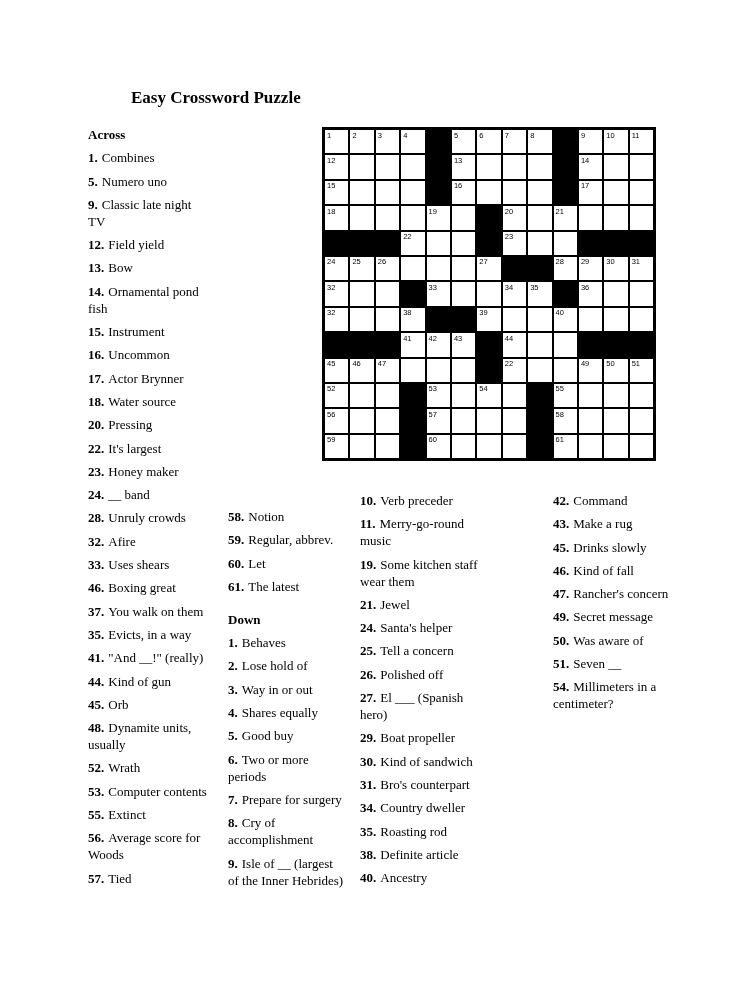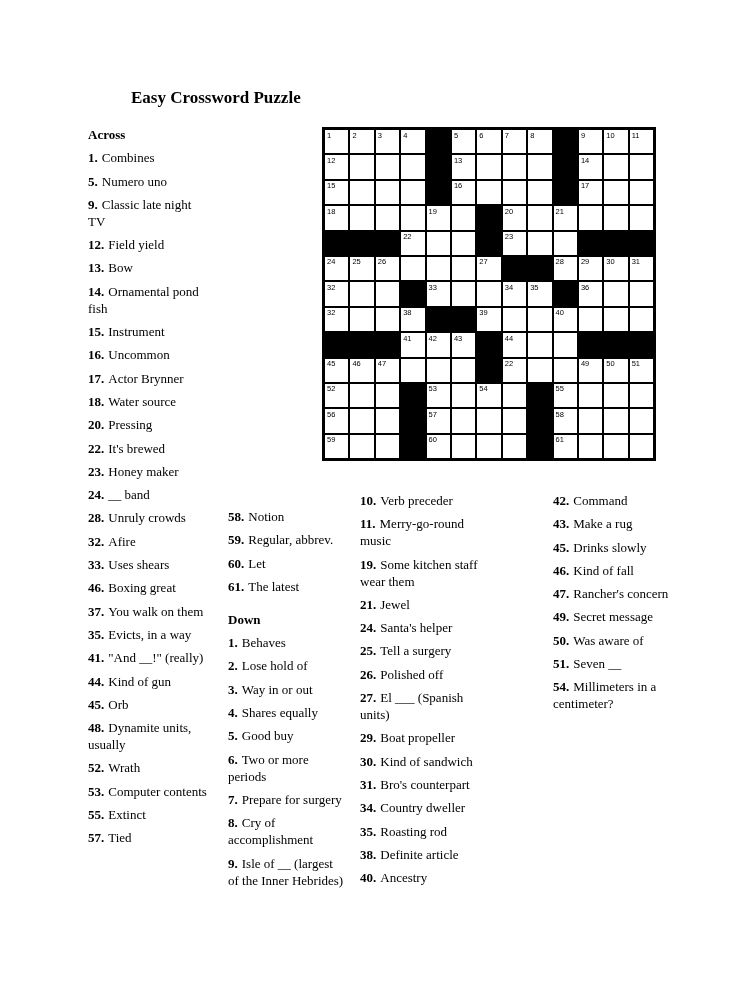--- a/index.html
+++ b/index.html
@@ -377,37 +377,39 @@
 TV</span></div>
         <div class="clue"><span class="clue-num">12.</span><span class="clue-text">Field yield</span></div>
         <div class="clue"><span class="clue-num">13.</span><span class="clue-text">Bow</span></div>
         <div class="clue"><span class="clue-num">14.</span><span class="clue-text">Ornamental pond
 fish</span></div>
         <div class="clue"><span class="clue-num">15.</span><span class="clue-text">Instrument</span></div>
         <div class="clue"><span class="clue-num">16.</span><span class="clue-text">Uncommon</span></div>
         <div class="clue"><span class="clue-num">17.</span><span class="clue-text">Actor Brynner</span></div>
         <div class="clue"><span class="clue-num">18.</span><span class="clue-text">Water source</span></div>
         <div class="clue"><span class="clue-num">20.</span><span class="clue-text">Pressing</span></div>
-        <div class="clue"><span class="clue-num">22.</span><span class="clue-text">It's brewed</span></div>
+        <div class="clue"><span class="clue-num">22.</span><span class="clue-text">It's largest</span></div>
         <div class="clue"><span class="clue-num">23.</span><span class="clue-text">Honey maker</span></div>
         <div class="clue"><span class="clue-num">24.</span><span class="clue-text">__ band</span></div>
         <div class="clue"><span class="clue-num">28.</span><span class="clue-text">Unruly crowds</span></div>
         <div class="clue"><span class="clue-num">32.</span><span class="clue-text">Afire</span></div>
         <div class="clue"><span class="clue-num">33.</span><span class="clue-text">Uses shears</span></div>
         <div class="clue"><span class="clue-num">46.</span><span class="clue-text">Boxing great</span></div>
         <div class="clue"><span class="clue-num">37.</span><span class="clue-text">You walk on them</span></div>
         <div class="clue"><span class="clue-num">35.</span><span class="clue-text">Evicts, in a way</span></div>
         <div class="clue"><span class="clue-num">41.</span><span class="clue-text">"And __!" (really)</span></div>
         <div class="clue"><span class="clue-num">44.</span><span class="clue-text">Kind of gun</span></div>
         <div class="clue"><span class="clue-num">45.</span><span class="clue-text">Orb</span></div>
         <div class="clue"><span class="clue-num">48.</span><span class="clue-text">Dynamite units,
 usually</span></div>
         <div class="clue"><span class="clue-num">52.</span><span class="clue-text">Wrath</span></div>
         <div class="clue"><span class="clue-num">53.</span><span class="clue-text">Computer contents</span></div>
         <div class="clue"><span class="clue-num">55.</span><span class="clue-text">Extinct</span></div>
+        <div class="clue"><span class="clue-num">56.</span><span class="clue-text">Average score for
+Woods</span></div>
         <div class="clue"><span class="clue-num">57.</span><span class="clue-text">Tied</span></div>
       </div>
     </div>
   <div class="clue-col col2">
       <div class="section">
         <div class="clue"><span class="clue-num">58.</span><span class="clue-text">Notion</span></div>
         <div class="clue"><span class="clue-num">59.</span><span class="clue-text">Regular, abbrev.</span></div>
         <div class="clue"><span class="clue-num">60.</span><span class="clue-text">Let</span></div>
         <div class="clue"><span class="clue-num">61.</span><span class="clue-text">The latest</span></div>
       </div>
@@ -429,24 +431,24 @@
     </div>
   <div class="clue-col col3">
       <div class="section">
         <div class="clue"><span class="clue-num">10.</span><span class="clue-text">Verb preceder</span></div>
         <div class="clue"><span class="clue-num">11.</span><span class="clue-text">Merry-go-round
 music</span></div>
         <div class="clue"><span class="clue-num">19.</span><span class="clue-text">Some kitchen staff
 wear them</span></div>
         <div class="clue"><span class="clue-num">21.</span><span class="clue-text">Jewel</span></div>
         <div class="clue"><span class="clue-num">24.</span><span class="clue-text">Santa's helper</span></div>
-        <div class="clue"><span class="clue-num">25.</span><span class="clue-text">Tell a surgery</span></div>
+        <div class="clue"><span class="clue-num">25.</span><span class="clue-text">Tell a concern</span></div>
         <div class="clue"><span class="clue-num">26.</span><span class="clue-text">Polished off</span></div>
         <div class="clue"><span class="clue-num">27.</span><span class="clue-text">El ___ (Spanish
-units)</span></div>
+hero)</span></div>
         <div class="clue"><span class="clue-num">29.</span><span class="clue-text">Boat propeller</span></div>
         <div class="clue"><span class="clue-num">30.</span><span class="clue-text">Kind of sandwich</span></div>
         <div class="clue"><span class="clue-num">31.</span><span class="clue-text">Bro's counterpart</span></div>
         <div class="clue"><span class="clue-num">34.</span><span class="clue-text">Country dweller</span></div>
         <div class="clue"><span class="clue-num">35.</span><span class="clue-text">Roasting rod</span></div>
         <div class="clue"><span class="clue-num">38.</span><span class="clue-text">Definite article</span></div>
         <div class="clue"><span class="clue-num">40.</span><span class="clue-text">Ancestry</span></div>
       </div>
     </div>
   <div class="clue-col col4">

